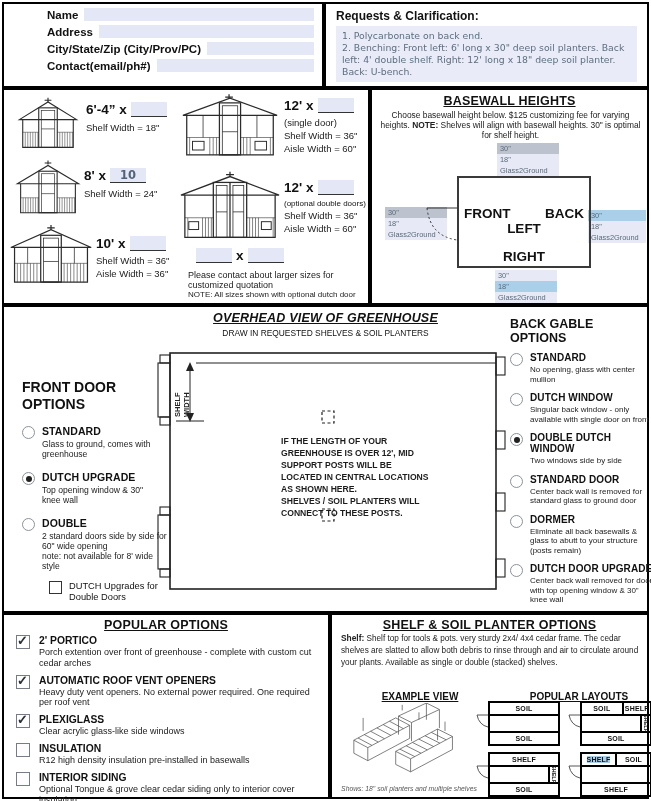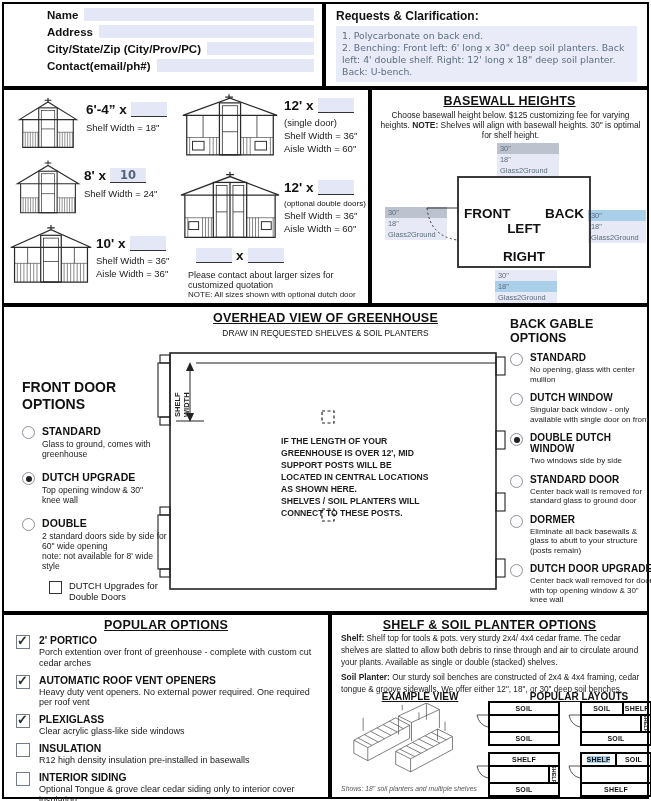--- a/index.html
+++ b/index.html
@@ -259,21 +259,21 @@
       <div class="bwside" style="left:0;right:0;bottom:2px;text-align:center;">RIGHT</div>
     </div>
 
     <svg class="abs" style="left:40px;top:110px;" width="60" height="50" viewBox="0 0 60 50">
       <path d="M15 8 H45" fill="none" stroke="#333" stroke-width="1"></path>
       <path d="M15 8 Q18 36 45 40" fill="none" stroke="#333" stroke-width="1" stroke-dasharray="2,2.5"></path>
     </svg>
   </div>
 
   <div class="box" style="left:2px;top:305px;width:647px;height:308px;">
-    <div class="hdr abs" style="left:0;right:0;top:4px;">OVERHEAD VIEW OF GREENHOUSE</div>
+    <div class="hdr abs" style="left:0;right:0;top:4px;font-style:italic;">OVERHEAD VIEW OF GREENHOUSE</div>
     <div class="abs" style="left:0;right:0;top:21px;text-align:center;font-size:8.4px;">DRAW IN REQUESTED SHELVES &amp; SOIL PLANTERS</div>
 
     <div class="abs" style="left:18px;top:72px;width:155px;">
       <div style="font-weight:bold;font-size:14px;line-height:17px;">
         <div>FRONT DOOR</div>
         <div>OPTIONS</div>
       </div>
       <div class="opt" style="margin-top:12px;">
         <span class="radio"></span>
         <div>
@@ -441,23 +441,20 @@
         <div class="popdesc">Optional Tongue &amp; grove clear cedar siding only to interior cover insulation</div>
           </div>
       </div>
     </div>
   </div>
 
   <div class="box" style="left:330px;top:613px;width:319px;height:186px;">
     <div class="hdr abs" style="left:0;right:0;top:3px;">SHELF &amp; SOIL PLANTER OPTIONS</div>
     <div class="abs sspara" style="left:9px;top:17px;width:302px;">
       <b>Shelf:</b><span> Shelf top for tools &amp; pots. very sturdy 2x4/ 4x4 cedar frame. The cedar shelves are slatted to allow both debris to rinse through and air to circulate around your plants. Available as single or double (stacked) shelves.</span>
-    </div>
-    <div class="abs sspara" style="left:9px;top:56px;width:302px;">
-      <b>Soil Planter:</b><span> Our sturdy soil benches are constructed of 2x4 &amp; 4x4 framing, cedar tongue &amp; groove sidewalls. We offer either 12", 18", or 30" deep soil benches.</span>
     </div>
     <div class="abs minihdr" style="left:28px;top:76px;width:120px;">EXAMPLE VIEW</div>
     <div class="abs minihdr" style="left:182px;top:76px;width:130px;">POPULAR LAYOUTS</div>
 
     <svg class="abs" style="left:8px;top:88px;" width="130" height="80" viewBox="0 0 130 86">
       <g fill="none" stroke="#555" stroke-width="0.8">
         <path d="M58 14 L88 0 L102 7 L72 21 Z"></path>
         <path d="M58 14 v20 M72 21 v20 M102 7 v20 M88 0 v18"></path>
         <path d="M10 40 L55 16 L70 24 L25 48 Z"></path>
         <path d="M14.5 37.6 L29.5 45.6 M21.3 34 L36.3 42 M28 30.4 L43 38.4 M34.8 26.8 L49.8 34.8 M41.5 23.2 L56.5 31.2 M48.3 19.6 L63.3 27.6"></path>

